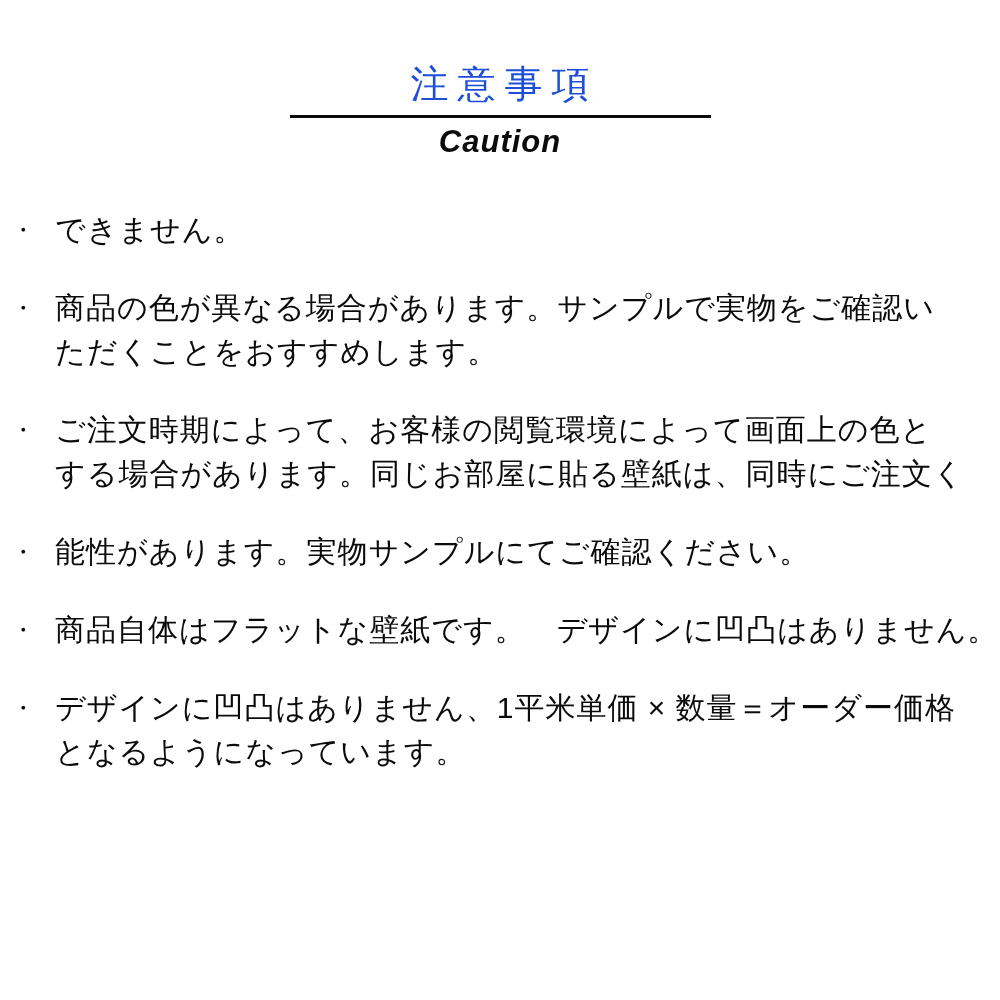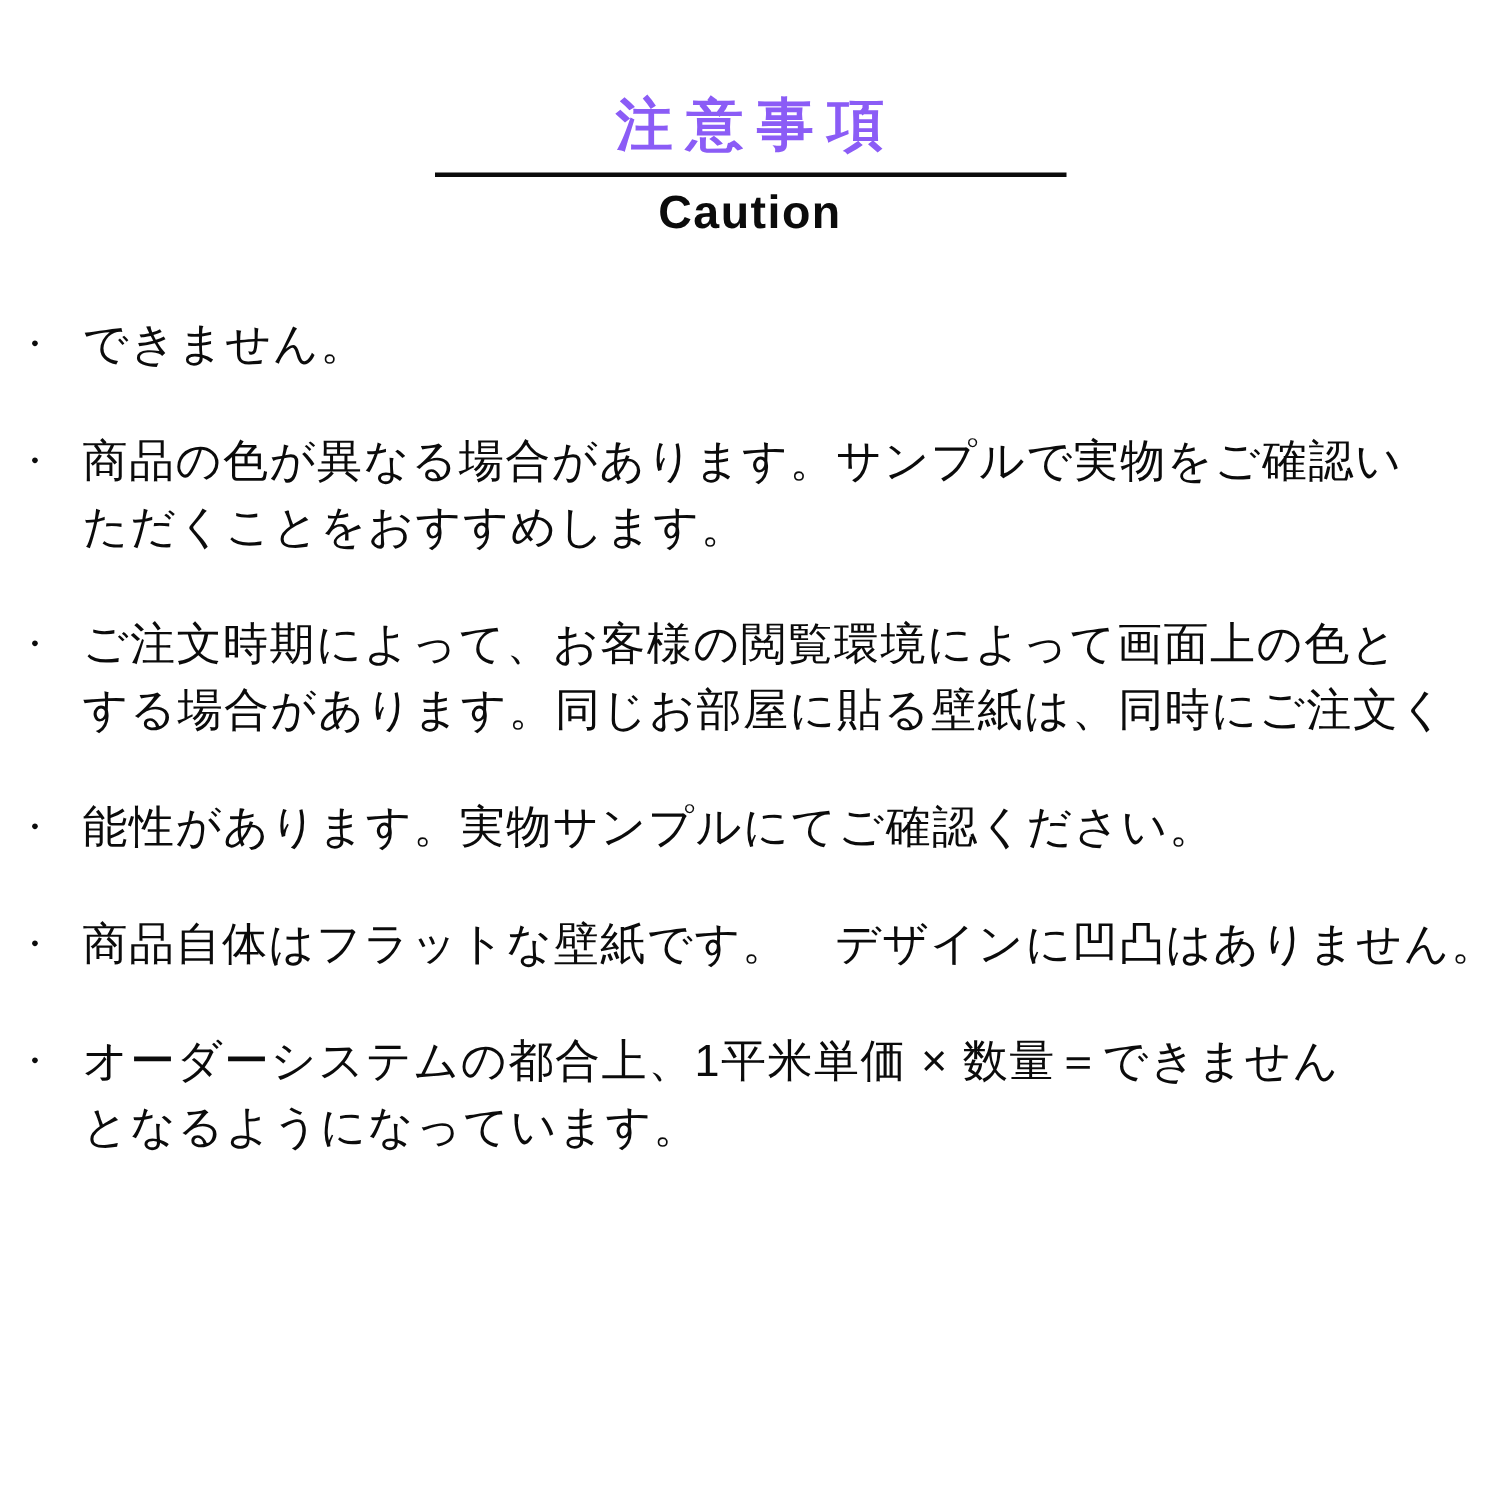--- a/index.html
+++ b/index.html
@@ -18,35 +18,36 @@
     width: 1000px;
     height: 1000px;
     position: relative;
   }
   header {
     text-align: center;
   }
   .jp-title {
     margin: 62px 0 0 0;
     font-size: 38px;
-    font-weight: 700;
+    font-weight: 400;
     letter-spacing: 9px;
     text-indent: 9px;
     line-height: 44px;
-    color: #8b5cf6;
+    color: #1d4ed8;
   }
   .title-rule {
     width: 421px;
     height: 3px;
     background: #0b0b0b;
     margin: 9px auto 0 auto;
   }
   .en-subtitle {
     margin: 4px 0 0 0;
     font-size: 31px;
+    font-style: italic;
     font-weight: 700;
     letter-spacing: 1px;
     line-height: 40px;
     color: #0b0b0b;
   }
   ul.notes {
     list-style: none;
     margin: 46px 0 0 0;
     padding: 0 0 0 11px;
   }
@@ -119,20 +120,20 @@
     <li class="note">
       <span class="bullet">・</span>
       <div class="note-lines">
         <div class="line">商品自体はフラットな壁紙です。　デザインに凹凸はありません。</div>
       </div>
     </li>
 
     <li class="note">
       <span class="bullet">・</span>
       <div class="note-lines">
-        <div class="line">オーダーシステムの都合上、1平米単価 × 数量＝できません</div>
+        <div class="line">デザインに凹凸はありません、1平米単価 × 数量＝オーダー価格</div>
         <div class="line">となるようになっています。</div>
       </div>
     </li>
 
   </ul>
 
 </div>
 
 </body></html>

